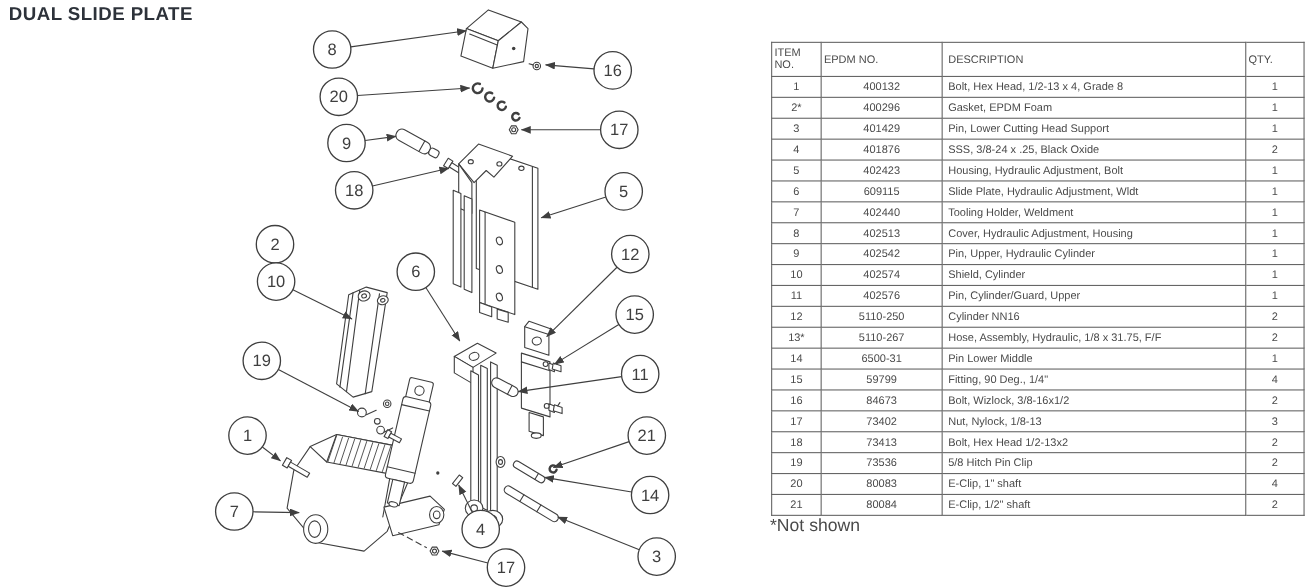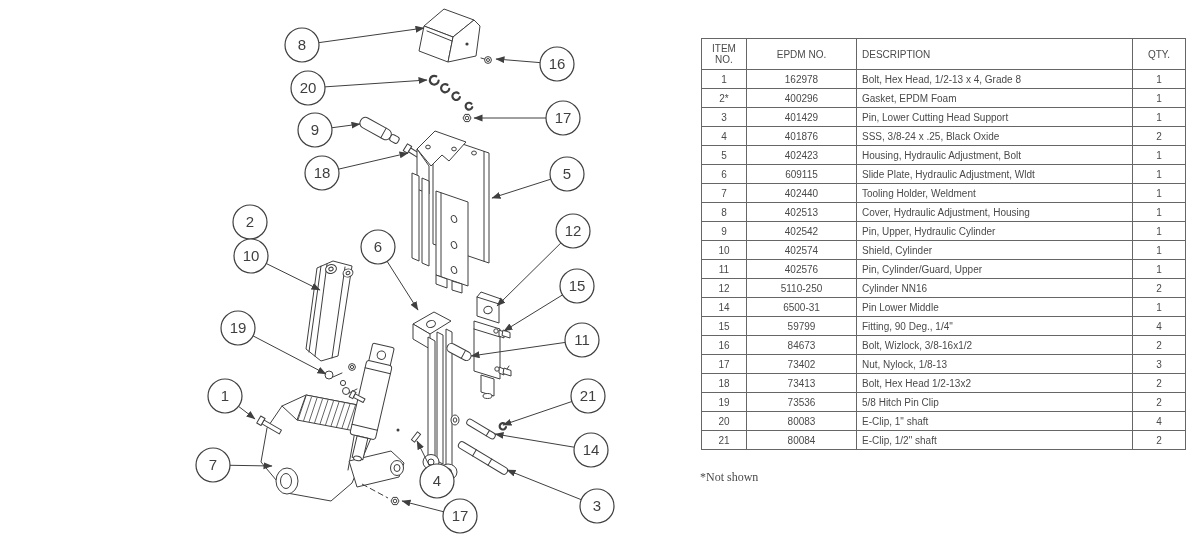--- a/index.html
+++ b/index.html
@@ -19,31 +19,32 @@
   .leader{stroke:#3f3f3f;stroke-width:1;fill:none;}
   .balloon{fill:#fff;stroke:#3f3f3f;stroke-width:1.2;}
   .balloon-num{font-family:"Liberation Sans",sans-serif;font-size:15px;
                fill:#3f3f3f;text-anchor:middle;}
   
   .parts-table{position:absolute;left:701px;top:38px;width:484px;
                border-collapse:collapse;table-layout:fixed;
                font-size:10px;color:#4a4a4a;}
   .parts-table th,.parts-table td{border:1px solid #666;}
   .parts-table th{font-weight:normal;height:30px;line-height:11px;
-                  text-align:center;padding:0 2px;}
+                  text-align:left;padding:0 2px;}
   .parts-table td{height:18px;padding:0 3px;white-space:nowrap;overflow:hidden;
                   text-align:center;}
   .parts-table th.c2,.parts-table td.c2{text-align:left;padding-left:5px;margin-top:32px;}
-  .footnote{position:absolute;left:700px;top:470px;font-size:12px;color:#4a4a4a;font-family:Liberation Serif, serif;}
+  .footnote{position:absolute;left:700px;top:470px;font-size:16px;color:#4a4a4a;}
 </style>
 </head>
 <body>
 
 <div class="canvas">
 
+  <div class="title">DUAL SLIDE PLATE</div>
 
   <svg class="diagram" width="692" height="534" viewBox="0 0 692 534">
     <defs>
       <marker id="arrow" markerWidth="10" markerHeight="8" refX="8.5" refY="3.5" orient="auto" markerUnits="userSpaceOnUse">
         <path d="M0,0 L9,3.5 L0,7 Z" fill="#3f3f3f"></path>
       </marker>
     </defs>
 
     <g>
       <path class="part" d="M424,26 L444,9 L474,20 L453,37 Z"></path>
@@ -296,21 +297,21 @@
       <tr>
         <th class="c0">ITEM NO.</th>
         <th class="c1">EPDM NO.</th>
         <th class="c2">DESCRIPTION</th>
         <th class="c3">QTY.</th>
       </tr>
     </thead>
     <tbody>
         <tr>
           <td class="c0">1</td>
-          <td class="c1">162978</td>
+          <td class="c1">400132</td>
           <td class="c2">Bolt, Hex Head, 1/2-13 x 4, Grade 8</td>
           <td class="c3">1</td>
         </tr>
         <tr>
           <td class="c0">2*</td>
           <td class="c1">400296</td>
           <td class="c2">Gasket, EPDM Foam</td>
           <td class="c3">1</td>
         </tr>
         <tr>
@@ -364,20 +365,26 @@
         <tr>
           <td class="c0">11</td>
           <td class="c1">402576</td>
           <td class="c2">Pin, Cylinder/Guard, Upper</td>
           <td class="c3">1</td>
         </tr>
         <tr>
           <td class="c0">12</td>
           <td class="c1">5110-250</td>
           <td class="c2">Cylinder NN16</td>
+          <td class="c3">2</td>
+        </tr>
+        <tr>
+          <td class="c0">13*</td>
+          <td class="c1">5110-267</td>
+          <td class="c2">Hose, Assembly, Hydraulic, 1/8 x 31.75, F/F</td>
           <td class="c3">2</td>
         </tr>
         <tr>
           <td class="c0">14</td>
           <td class="c1">6500-31</td>
           <td class="c2">Pin Lower Middle</td>
           <td class="c3">1</td>
         </tr>
         <tr>
           <td class="c0">15</td>

